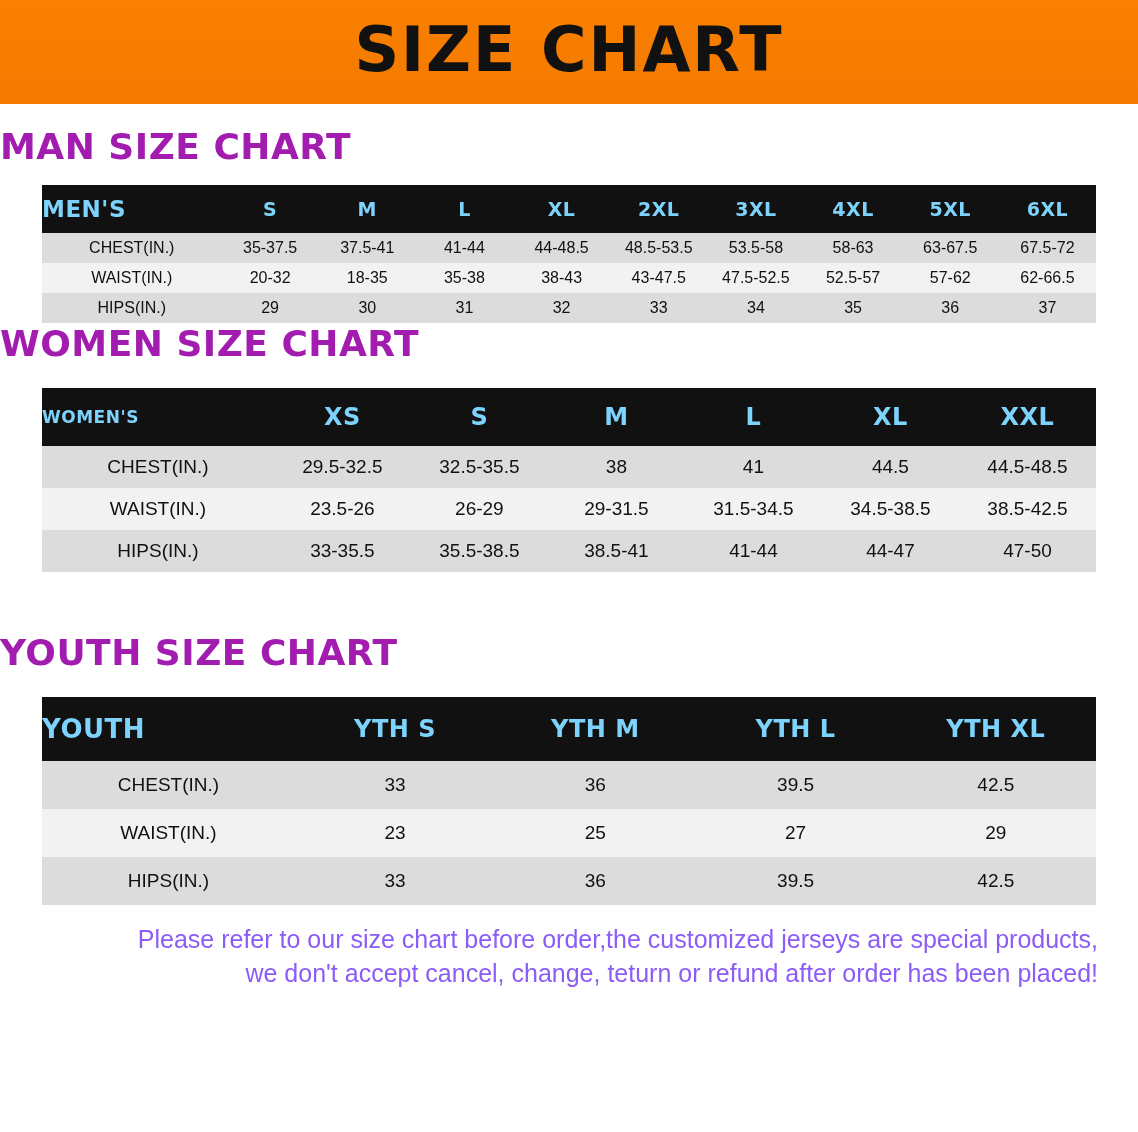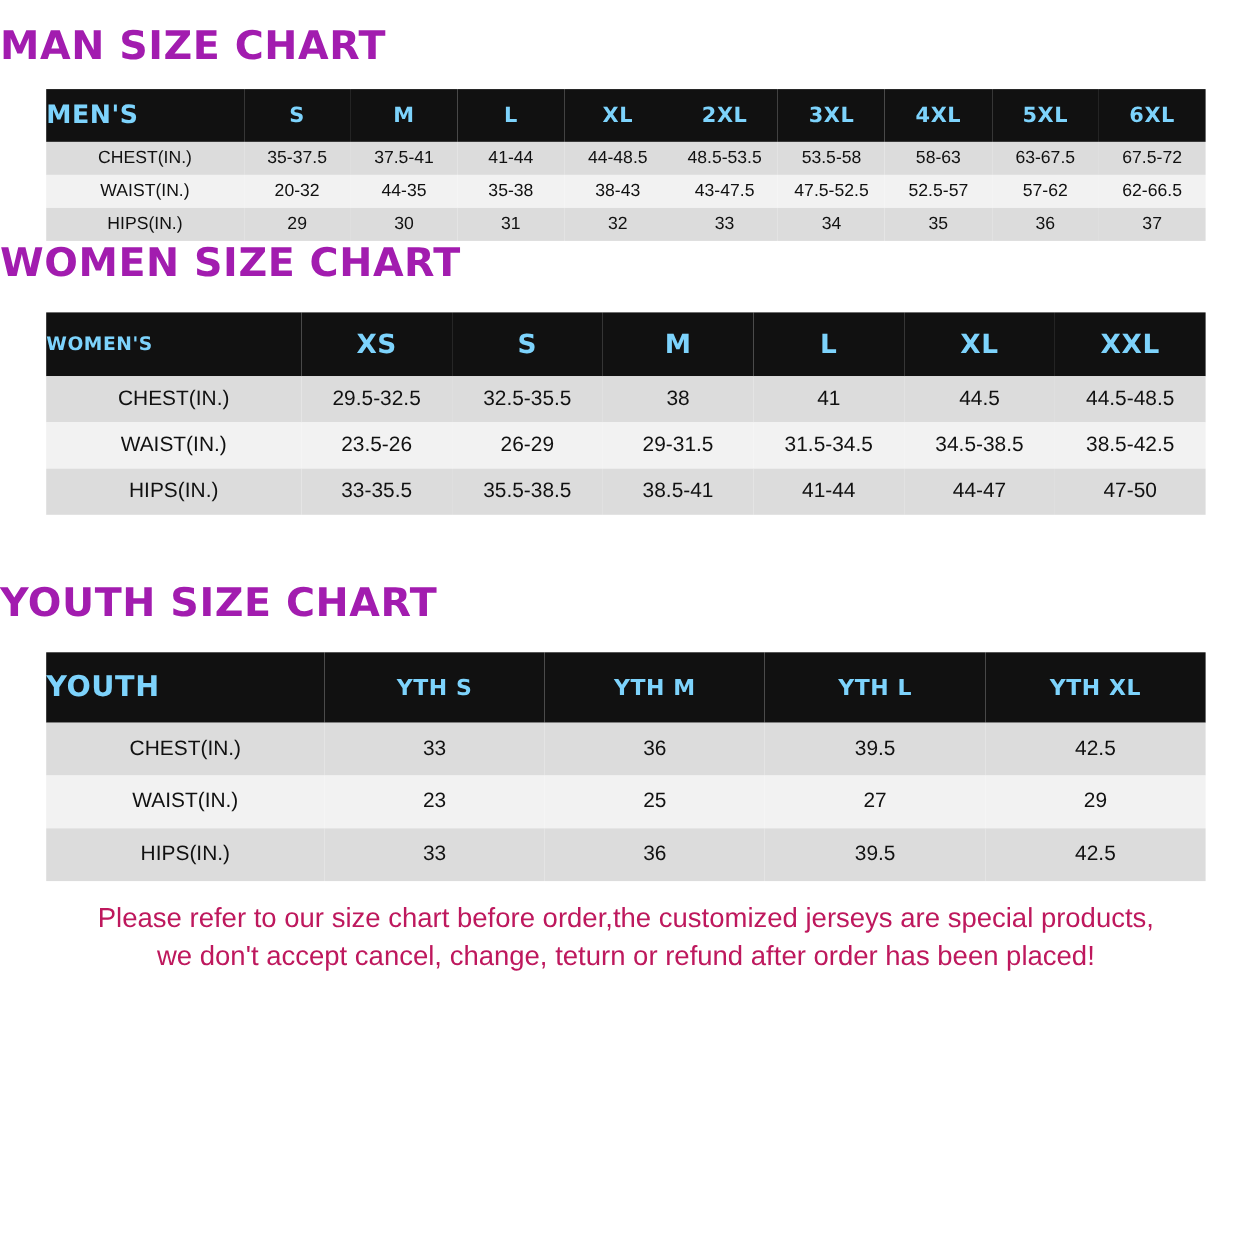--- a/index.html
+++ b/index.html
@@ -93,42 +93,45 @@
   #men-table thead th { font-size: 19px; padding: 11px 0; }
   #men-table thead th.lead { font-size: 23px; }
   #men-table tbody td { font-size: 16px; padding: 6px 0; }
 
   
   #women-table thead th { font-size: 24px; padding: 15px 0; }
   #women-table thead th.lead { font-size: 17px; }
   #women-table tbody td { font-size: 19px; padding: 10px 0; }
 
   
-  #youth-table thead th { font-size: 20px; padding: 17px 0; }
+  #youth-table thead th { font-size: 24px; padding: 17px 0; }
   #youth-table thead th.lead { font-size: 26px; }
   #youth-table tbody td { font-size: 19px; padding: 13px 0; }
 
   .gap-sm { height: 18px; }
   .gap-md { height: 24px; }
 
   
   .note {
     margin: 18px 40px 0 40px;
-    color: #be185d;
+    color: #8b5cf6;
     font-family: "Liberation Sans", sans-serif;
     font-size: 25px;
     line-height: 1.35;
-    text-align: center;
+    text-align: right;
   }
 </style>
 </head>
 <body>
 
 <div class="page">
 
+  <div class="banner">
+    <div class="banner-title">SIZE CHART</div>
+  </div>
 
   <div class="section-title" id="man-title">MAN SIZE CHART</div>
 
   <div class="gap-sm"></div>
 
   <div class="table-wrap">
     <table id="men-table">
       <thead>
         <tr>
           <th class="lead" style="width:17%">MEN'S</th>
@@ -152,21 +155,21 @@
           <td>44-48.5</td>
           <td>48.5-53.5</td>
           <td>53.5-58</td>
           <td>58-63</td>
           <td>63-67.5</td>
           <td>67.5-72</td>
         </tr>
         <tr class="band-light">
           <td class="lead">WAIST(IN.)</td>
           <td>20-32</td>
-          <td>44-35</td>
+          <td>18-35</td>
           <td>35-38</td>
           <td>38-43</td>
           <td>43-47.5</td>
           <td>47.5-52.5</td>
           <td>52.5-57</td>
           <td>57-62</td>
           <td>62-66.5</td>
         </tr>
         <tr class="band-dark">
           <td class="lead">HIPS(IN.)</td>

